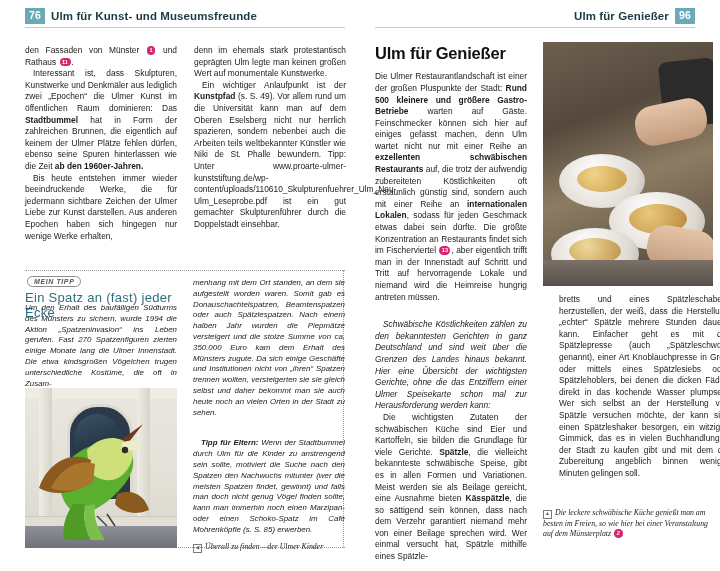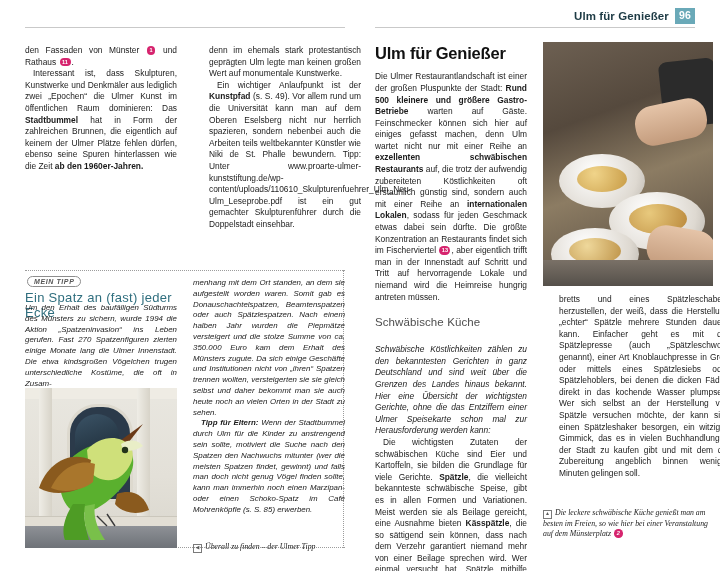--- a/index.html
+++ b/index.html
@@ -20,21 +20,21 @@
     padding:2px 4px 3px 4px;line-height:1;letter-spacing:.2px;
   }
   .head-title{font-size:11.5px;font-weight:bold;color:#1d3a44;letter-spacing:.1px;}
   .head-rule{position:absolute;height:1px;background:#c9c9c9;top:27px;}
   .head-rule.l{left:25px;width:320px;}
   .head-rule.r{right:25px;width:320px;}
 
   
   .col{position:absolute;width:152px;text-align:justify;}
   .c1{left:25px;top:45px;}
-  .c2{left:209px;top:45px;}
+  .c2{left:194px;top:45px;}
   .c3{left:375px;top:45px;}
   .c4{left:543px;top:45px;margin-left:16px;}
 
   p.body{
     margin:0;font-size:8.4px;line-height:11.6px;color:#1b1b1b;
     text-align:justify;hyphens:auto;-webkit-hyphens:auto;
   }
   p.body + p.body{text-indent:8px;}
   p.body b{font-weight:bold;}
 
@@ -77,21 +77,21 @@
     position:absolute;left:0;top:20px;width:152px;
     font-size:13px;color:#2f6e7e;letter-spacing:.3px;
   }
   .tipp-col{position:absolute;width:152px;text-align:justify;font-style:italic;}
   .tipp-c1{left:0;top:33px;}
   .tipp-c2{left:168px;top:8px;}
   p.tipp{
     margin:0;font-size:7.9px;line-height:10.8px;color:#1b1b1b;
     text-align:justify;hyphens:auto;-webkit-hyphens:auto;
   }
-  p.tipp + p.tipp{text-indent:8px;}
+  p.tipp + p.tipp{text-indent:8px;margin-top:20px;}
   p.tipp b{font-weight:bold;}
 
   
   .photo{position:absolute;overflow:hidden;background:#ccc;}
   .photo-sparrow{left:25px;top:388px;width:152px;height:160px;}
   .photo-food{left:543px;top:42px;width:170px;height:244px;}
 
   
   .caption{
     position:absolute;font-size:7.8px;line-height:10.4px;
@@ -135,31 +135,36 @@
   .a1{left:92px;top:60px;width:72px;height:40px;transform:rotate(-12deg);}
   .a2{left:104px;top:186px;width:68px;height:42px;transform:rotate(10deg);}
   .shirt{position:absolute;left:118px;top:18px;width:56px;height:66px;background:#2b2b2b;border-radius:8px;transform:rotate(-6deg);}
   .tbl{position:absolute;left:0;bottom:0;width:170px;height:26px;background:linear-gradient(180deg,#7a7167,#55504a);}
 </style>
 </head>
 <body>
 
 <div class="page">
 
+  <div class="head-left">
+    <span class="folio">76</span>
+    <span class="head-title">Ulm für Kunst- und Museumsfreunde</span>
+  </div>
   <div class="head-rule l"></div>
 
   <div class="head-right">
     <span class="head-title">Ulm für Genießer</span>
     <span class="folio">96</span>
   </div>
   <div class="head-rule r"></div>
 
   <div class="col c1">
     <p class="body">den Fassaden von Münster <span class="poi">1</span> und Rathaus <span class="poi wide">11</span>.</p>
     <p class="body">Interessant ist, dass Skulpturen, Kunstwerke und Denkmäler aus lediglich zwei „Epochen“ die Ulmer Kunst im öffentlichen Raum dominieren: Das <b>Stadtbummel</b> hat in Form der zahlreichen Brunnen, die eigentlich auf keinem der Ulmer Plätze fehlen dürfen, ebenso seine Spuren hinterlassen wie die Zeit <b>ab den 1960er-Jahren.</b></p>
+    <p class="body">Bis heute entstehen immer wieder beeindruckende Werke, die für jedermann sichtbare Zeichen der Ulmer Liebe zur Kunst darstellen. Aus anderen Epochen haben sich hingegen nur wenige Werke erhalten,</p>
   </div>
 
   <div class="col c2">
     <p class="body">denn im ehemals stark protestantisch geprägten Ulm legte man keinen großen Wert auf monumentale Kunstwerke.</p>
     <p class="body">Ein wichtiger Anlaufpunkt ist der <b>Kunstpfad</b> (s. S. 49). Vor allem rund um die Universität kann man auf dem Oberen Eselsberg nicht nur herrlich spazieren, sondern nebenbei auch die Arbeiten teils weltbekannter Künstler wie Niki de St. Phalle bewundern. Tipp: Unter www.proarte-ulmer-kunststiftung.de/wp-content/uploads/110610_Skulpturenfuehrer_Ulm_Neu-Ulm_Leseprobe.pdf ist ein gut gemachter Skulpturenführer durch die Doppelstadt einsehbar.</p>
   </div>
 
   <div class="tipp-box">
     <div class="tipp-rule top"></div>
     <div class="tipp-rule bot"></div>
@@ -197,28 +202,27 @@
       <path d="M92 106 C108 100 120 108 124 122 C110 128 96 124 90 116 Z" fill="#8a5a1e"></path>
       <path d="M48 116 C40 128 36 142 40 152 L64 152 C60 138 58 126 60 116 Z" fill="#4e9c25"></path>
       <path d="M60 118 C58 130 60 142 66 152 L80 152 C72 140 68 128 70 116 Z" fill="#79c04a"></path>
       <circle cx="100" cy="62" r="3.2" fill="#23331a"></circle>
       <path d="M72 128 l10 10 M82 126 l8 12" stroke="#3a3a3a" stroke-width="1.4" fill="none"></path>
     </svg>
 
   </div>
 
   <div class="caption cap-sparrow">
-    <span class="cap-arrow">◀</span><span>Überall zu finden – der Ulmer Tipp</span>
+    <span class="cap-arrow">◀</span><span>Überall zu finden – der Ulmer Kinder</span>
   </div>
 
   <div class="col c3">
     <h1 class="chapter-title">Ulm für Genießer</h1>
     <p class="body">Die Ulmer Restaurantlandschaft ist einer der großen Pluspunkte der Stadt: <b>Rund 500 kleinere und größere Gastro-Betriebe</b> warten auf Gäste. Feinschmecker können sich hier auf einiges gefasst machen, denn Ulm wartet nicht nur mit einer Reihe an <b>exzellenten schwäbischen Restaurants</b> auf, die trotz der aufwendig zubereiteten Köstlichkeiten oft erstaunlich günstig sind, sondern auch mit einer Reihe an <b>internationalen Lokalen</b>, sodass für jeden Geschmack etwas dabei sein dürfte. Die größte Konzentration an Restaurants findet sich im Fischerviertel <span class="poi wide">13</span>, aber eigentlich trifft man in der Innenstadt auf Schritt und Tritt auf hervorragende Lokale und niemand wird die Heimreise hungrig antreten müssen.</p>
 
-    <h2 class="sub-title">Schwäbische Küche</h2>
 
     <p class="body italic">Schwäbische Köstlichkeiten zählen zu den bekanntesten Gerichten in ganz Deutschland und sind weit über die Grenzen des Landes hinaus bekannt. Hier eine Übersicht der wichtigsten Gerichte, ohne die das Entziffern einer Ulmer Speisekarte schon mal zur Herausforderung werden kann:</p>
     <p class="body">Die wichtigsten Zutaten der schwäbischen Küche sind Eier und Kartoffeln, sie bilden die Grundlage für viele Gerichte. <b>Spätzle</b>, die vielleicht bekannteste schwäbische Speise, gibt es in allen Formen und Variationen. Meist werden sie als Beilage gereicht, eine Ausnahme bieten <b>Kässpätzle</b>, die so sättigend sein können, dass nach dem Verzehr garantiert niemand mehr von einer Beilage sprechen wird. Wer einmal versucht hat, Spätzle mithilfe eines Spätzle-</p>
   </div>
 
   <div class="photo photo-food">
     <div class="foodbg"></div>
     <div class="shirt"></div>
     <div class="arm a1"></div>
     <div class="plate p1"></div>

